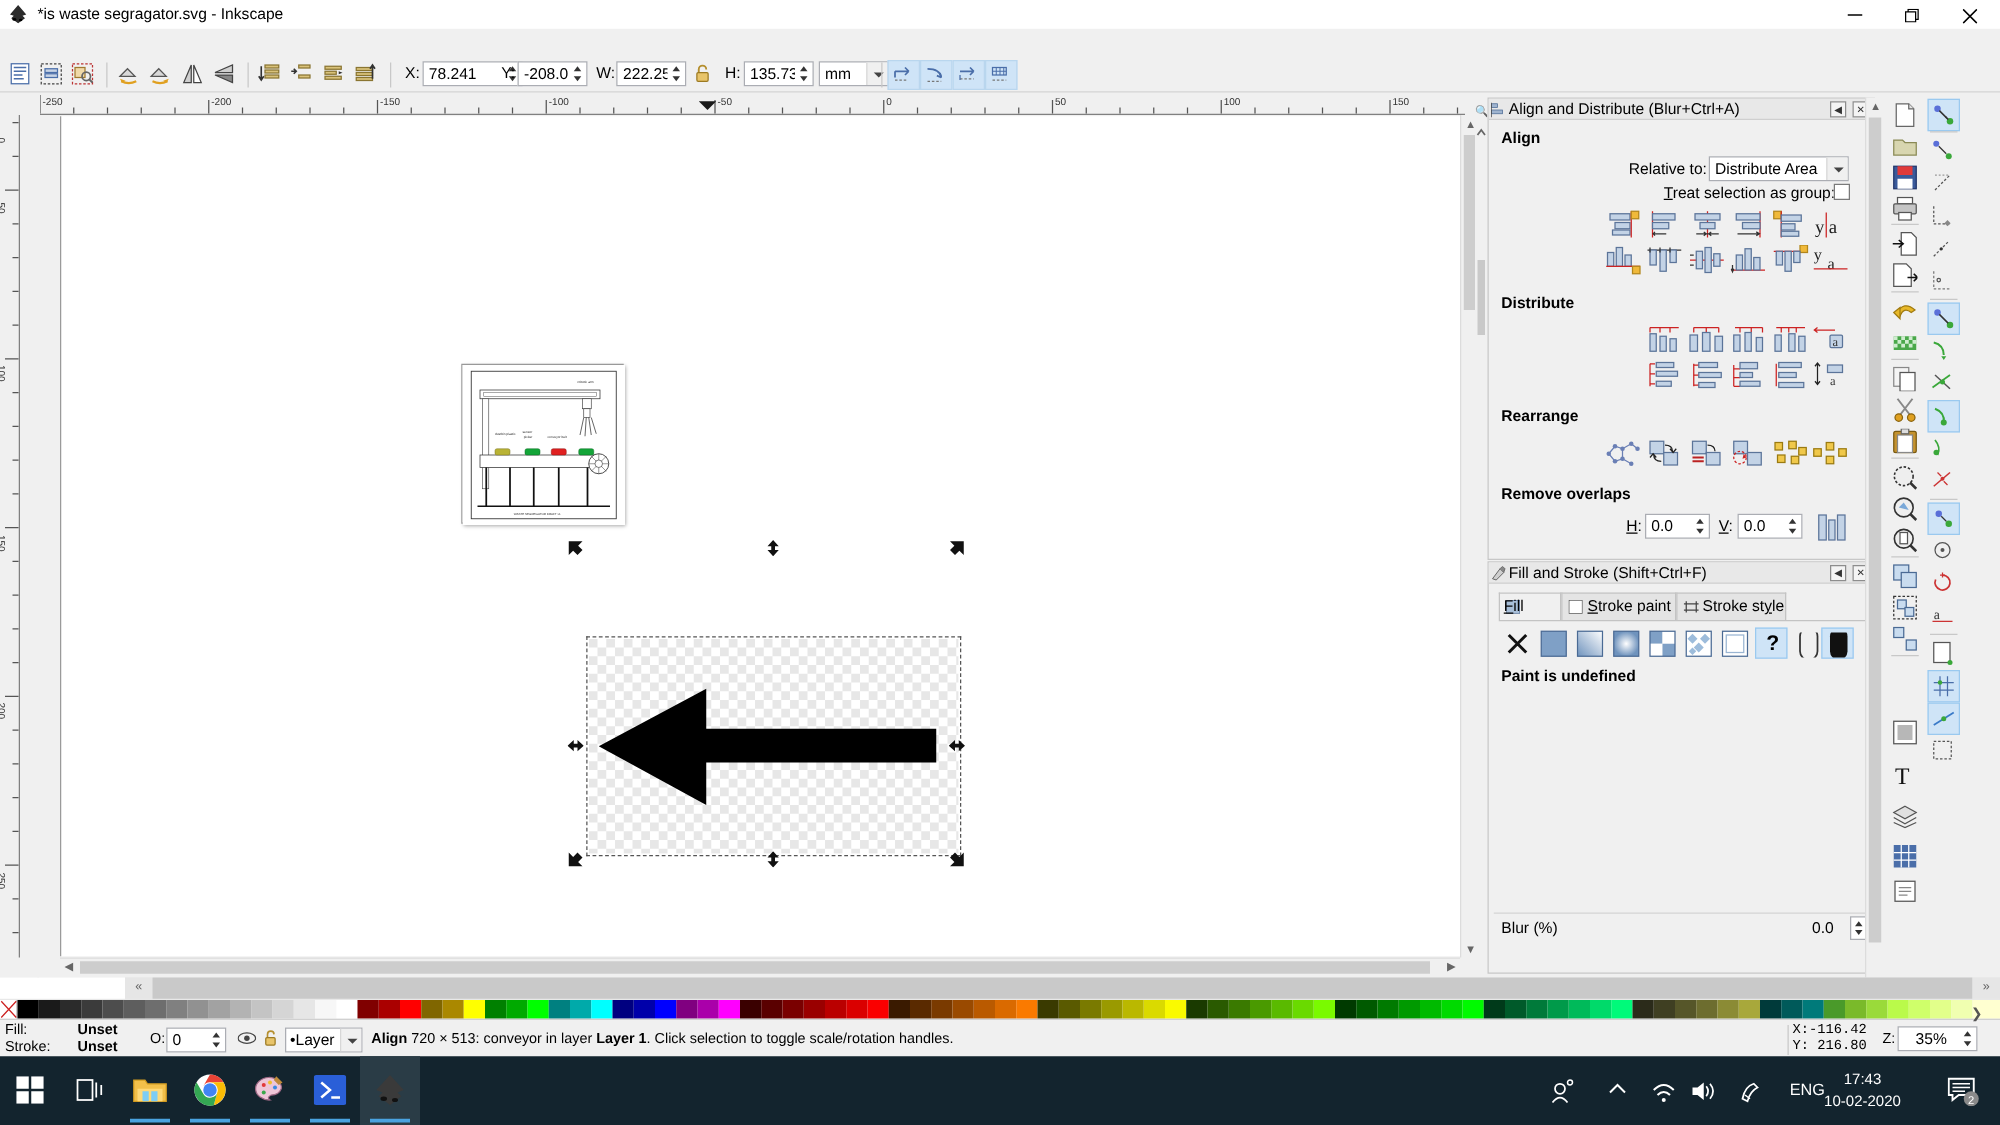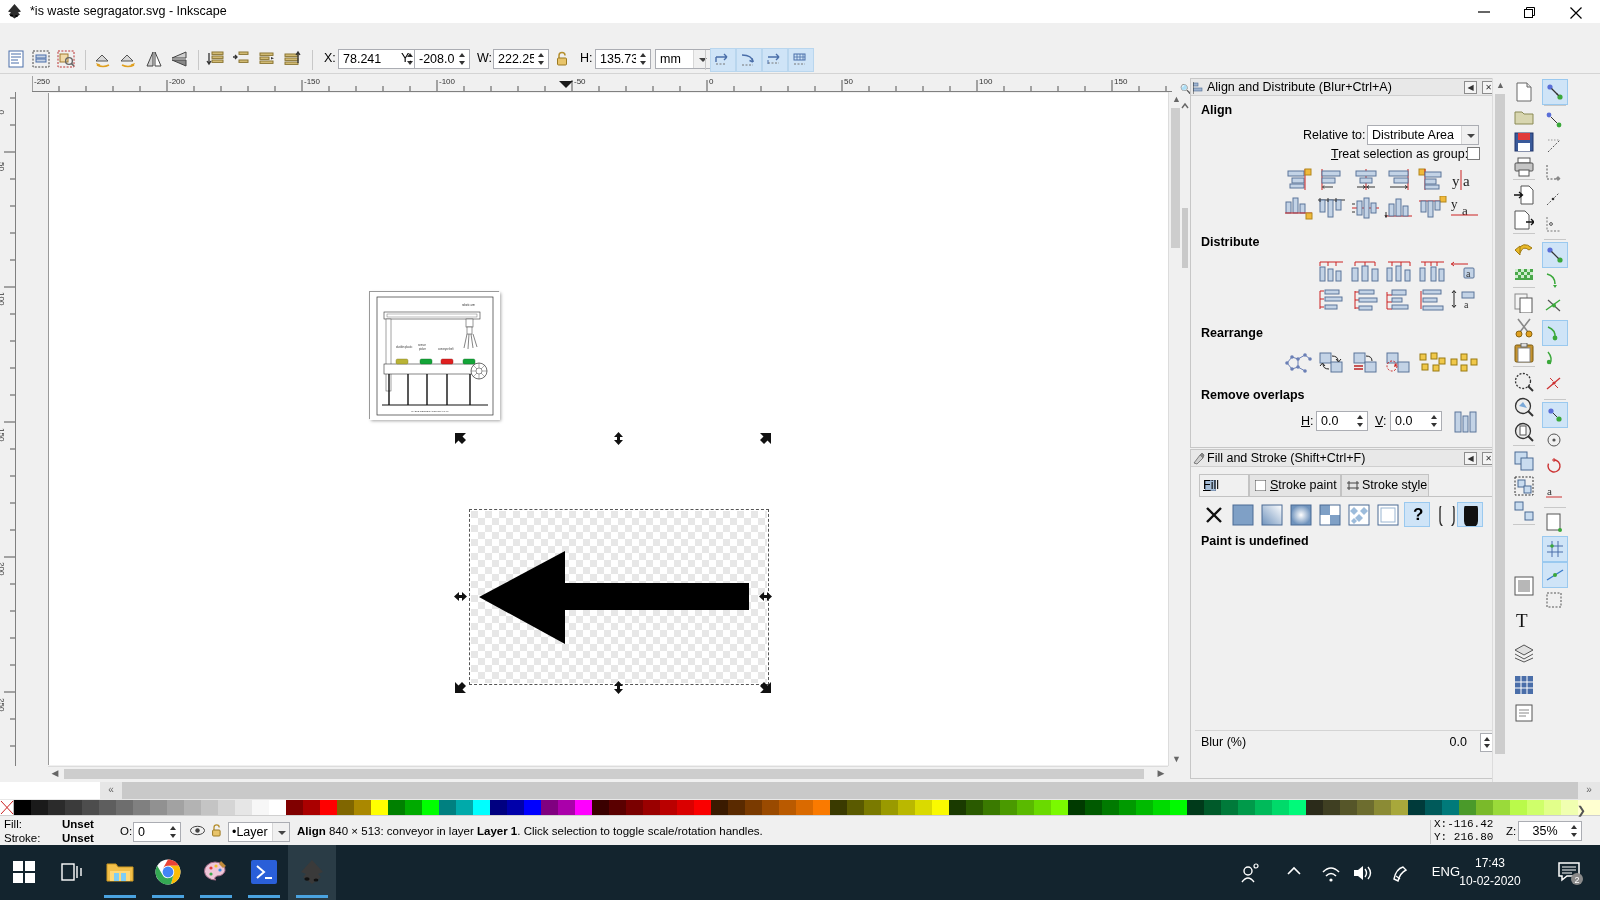--- a/index.html
+++ b/index.html
@@ -1560,21 +1560,21 @@
         </svg>
     </span>
 
     <div class="combo" style="left:228px;top:6px;width:62px">
       <span class="txt" style="left:3px">•<span>Layer 1</span></span>
       <span class="btn"></span>
     </div>
 
     <span class="sb-t" style="left:297px;top:9px">
       <b>Align</b>
-      <span>840 × 513</span><span>: conveyor in layer</span>
+      <span>720 × 513</span><span>: conveyor in layer</span>
       <b>Layer 1</b><span>. Click selection to toggle scale/rotation handles.</span>
     </span>
 
     <div class="sep-v" style="left:1430px;top:4px;height:24px"></div>
     <span style="position:absolute;left:1434px;top:2px;font-family:'Liberation Mono', monospace;font-size:11px">
       <span>X:</span><span>-116.42</span>
     </span>
     <span style="position:absolute;left:1434px;top:15px;font-family:'Liberation Mono', monospace;font-size:11px">
       <span>Y:</span>&nbsp;<span>216.80</span>
     </span>

